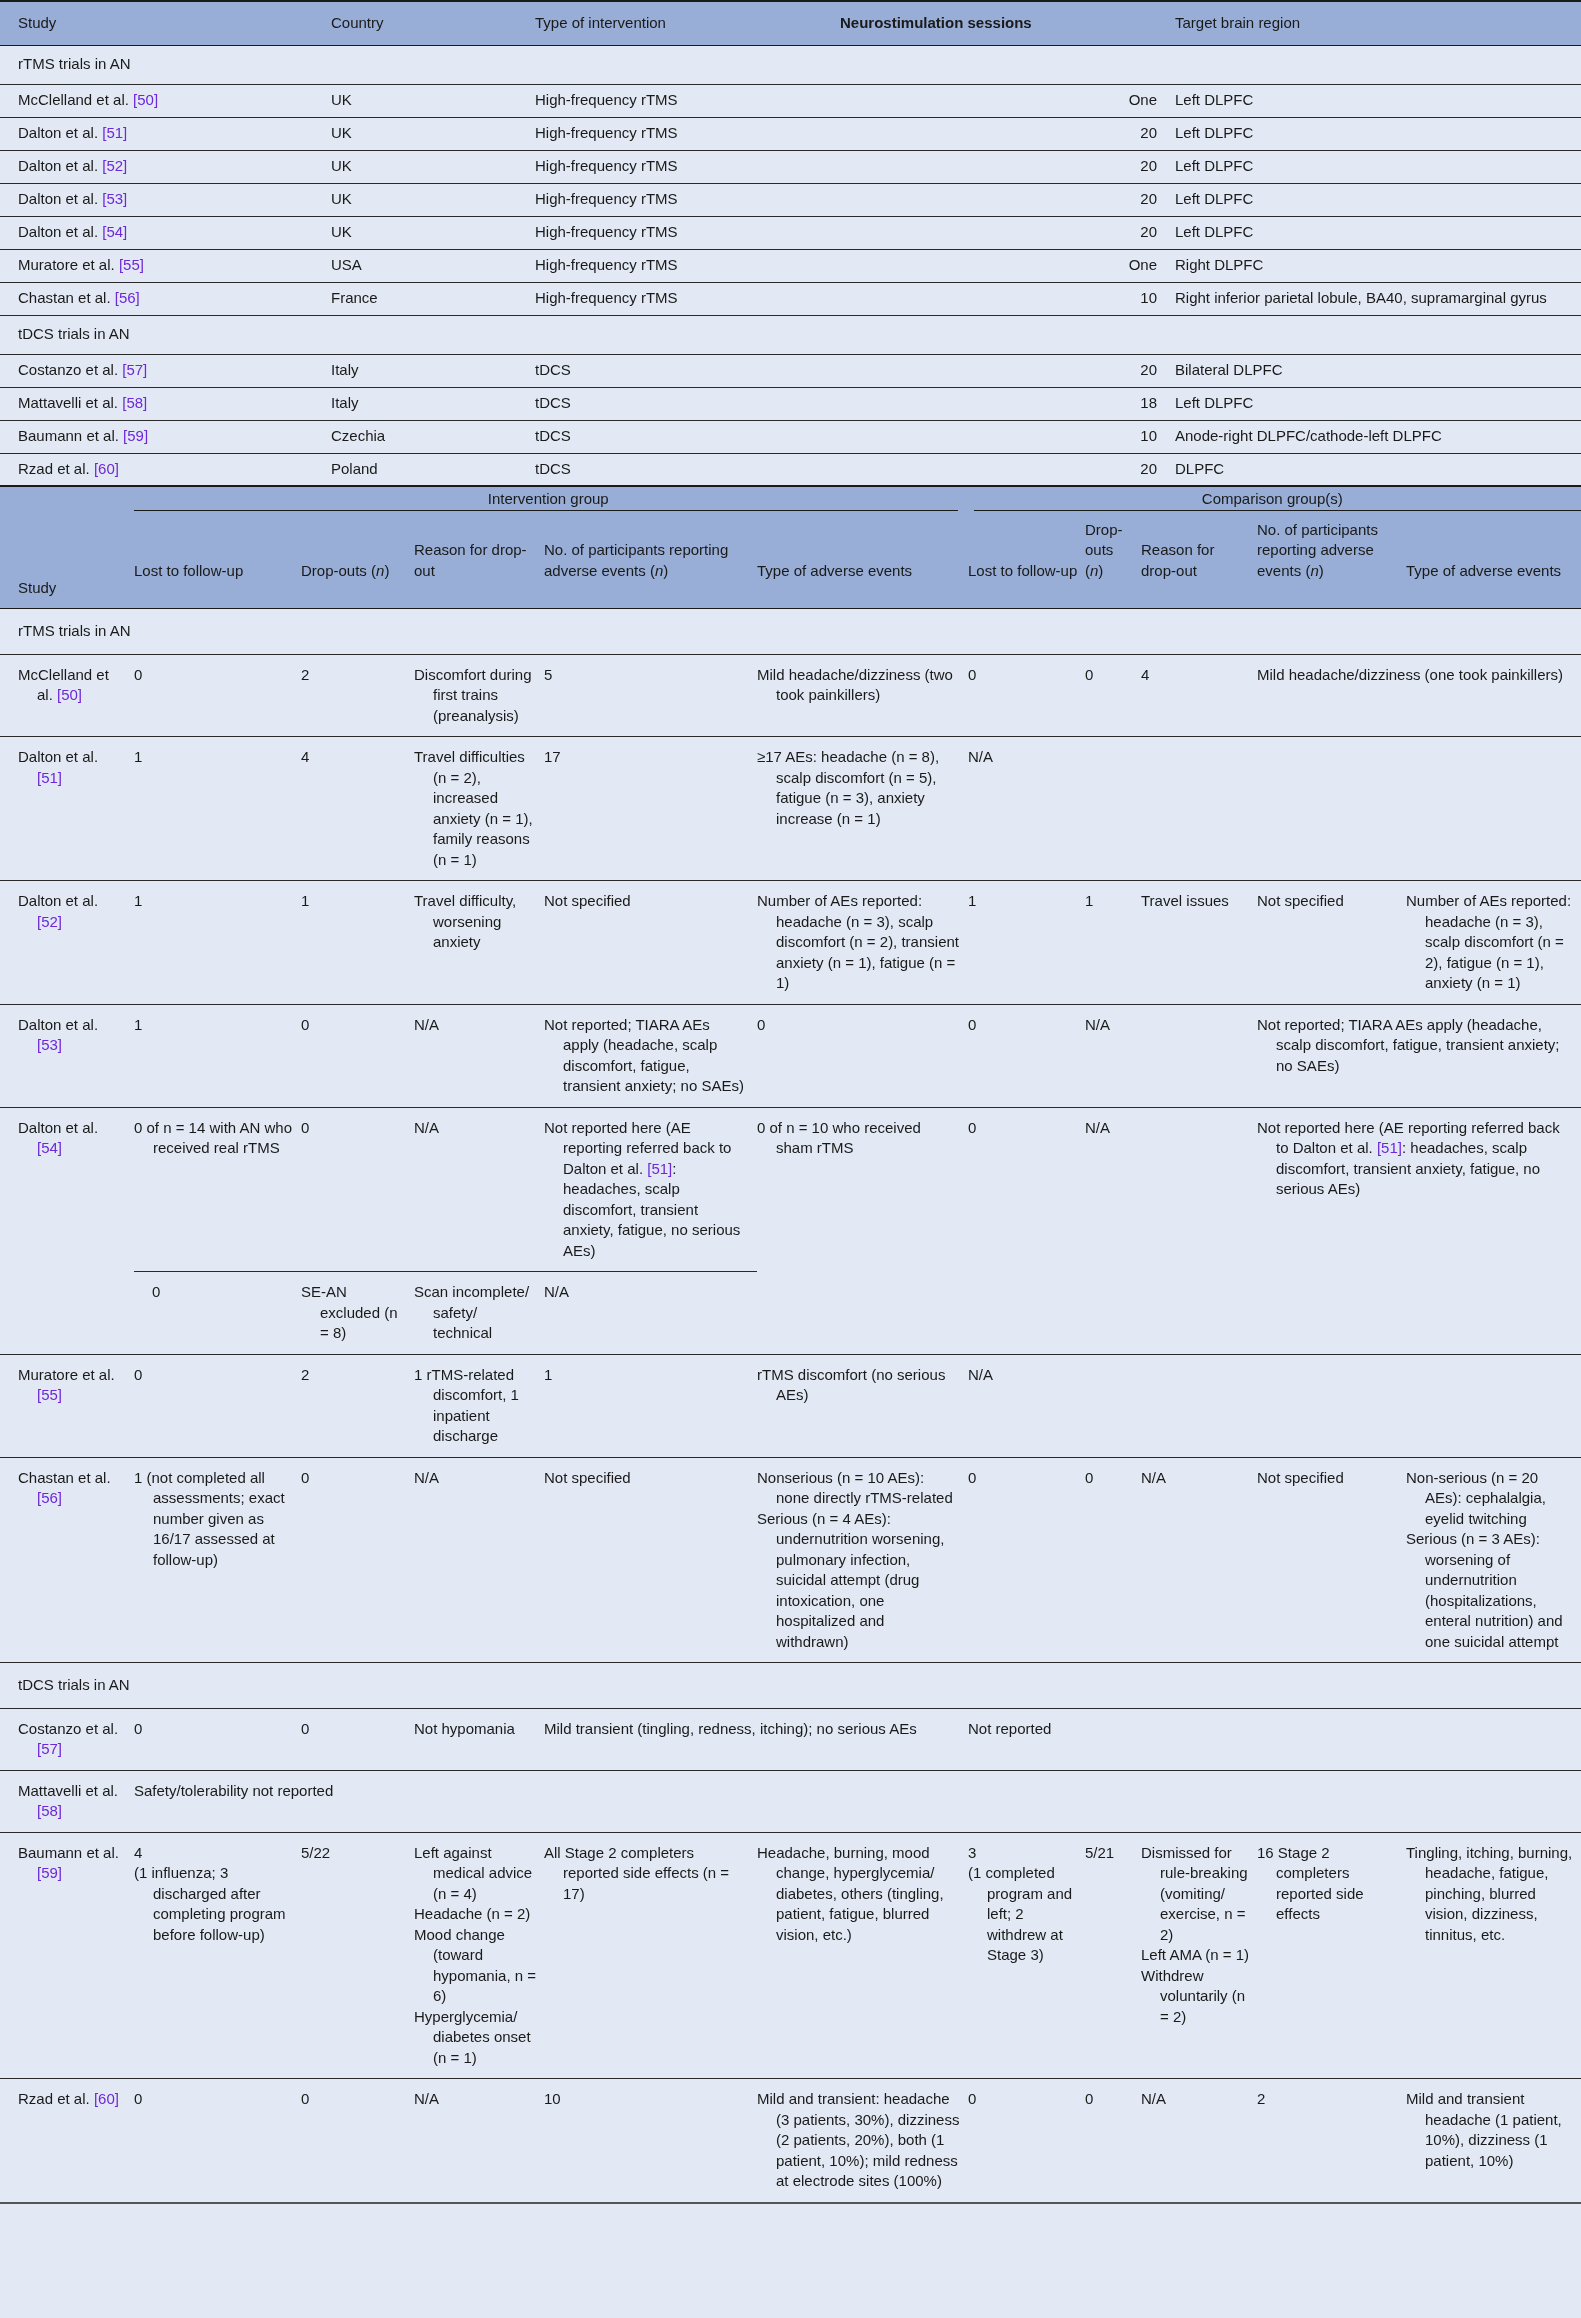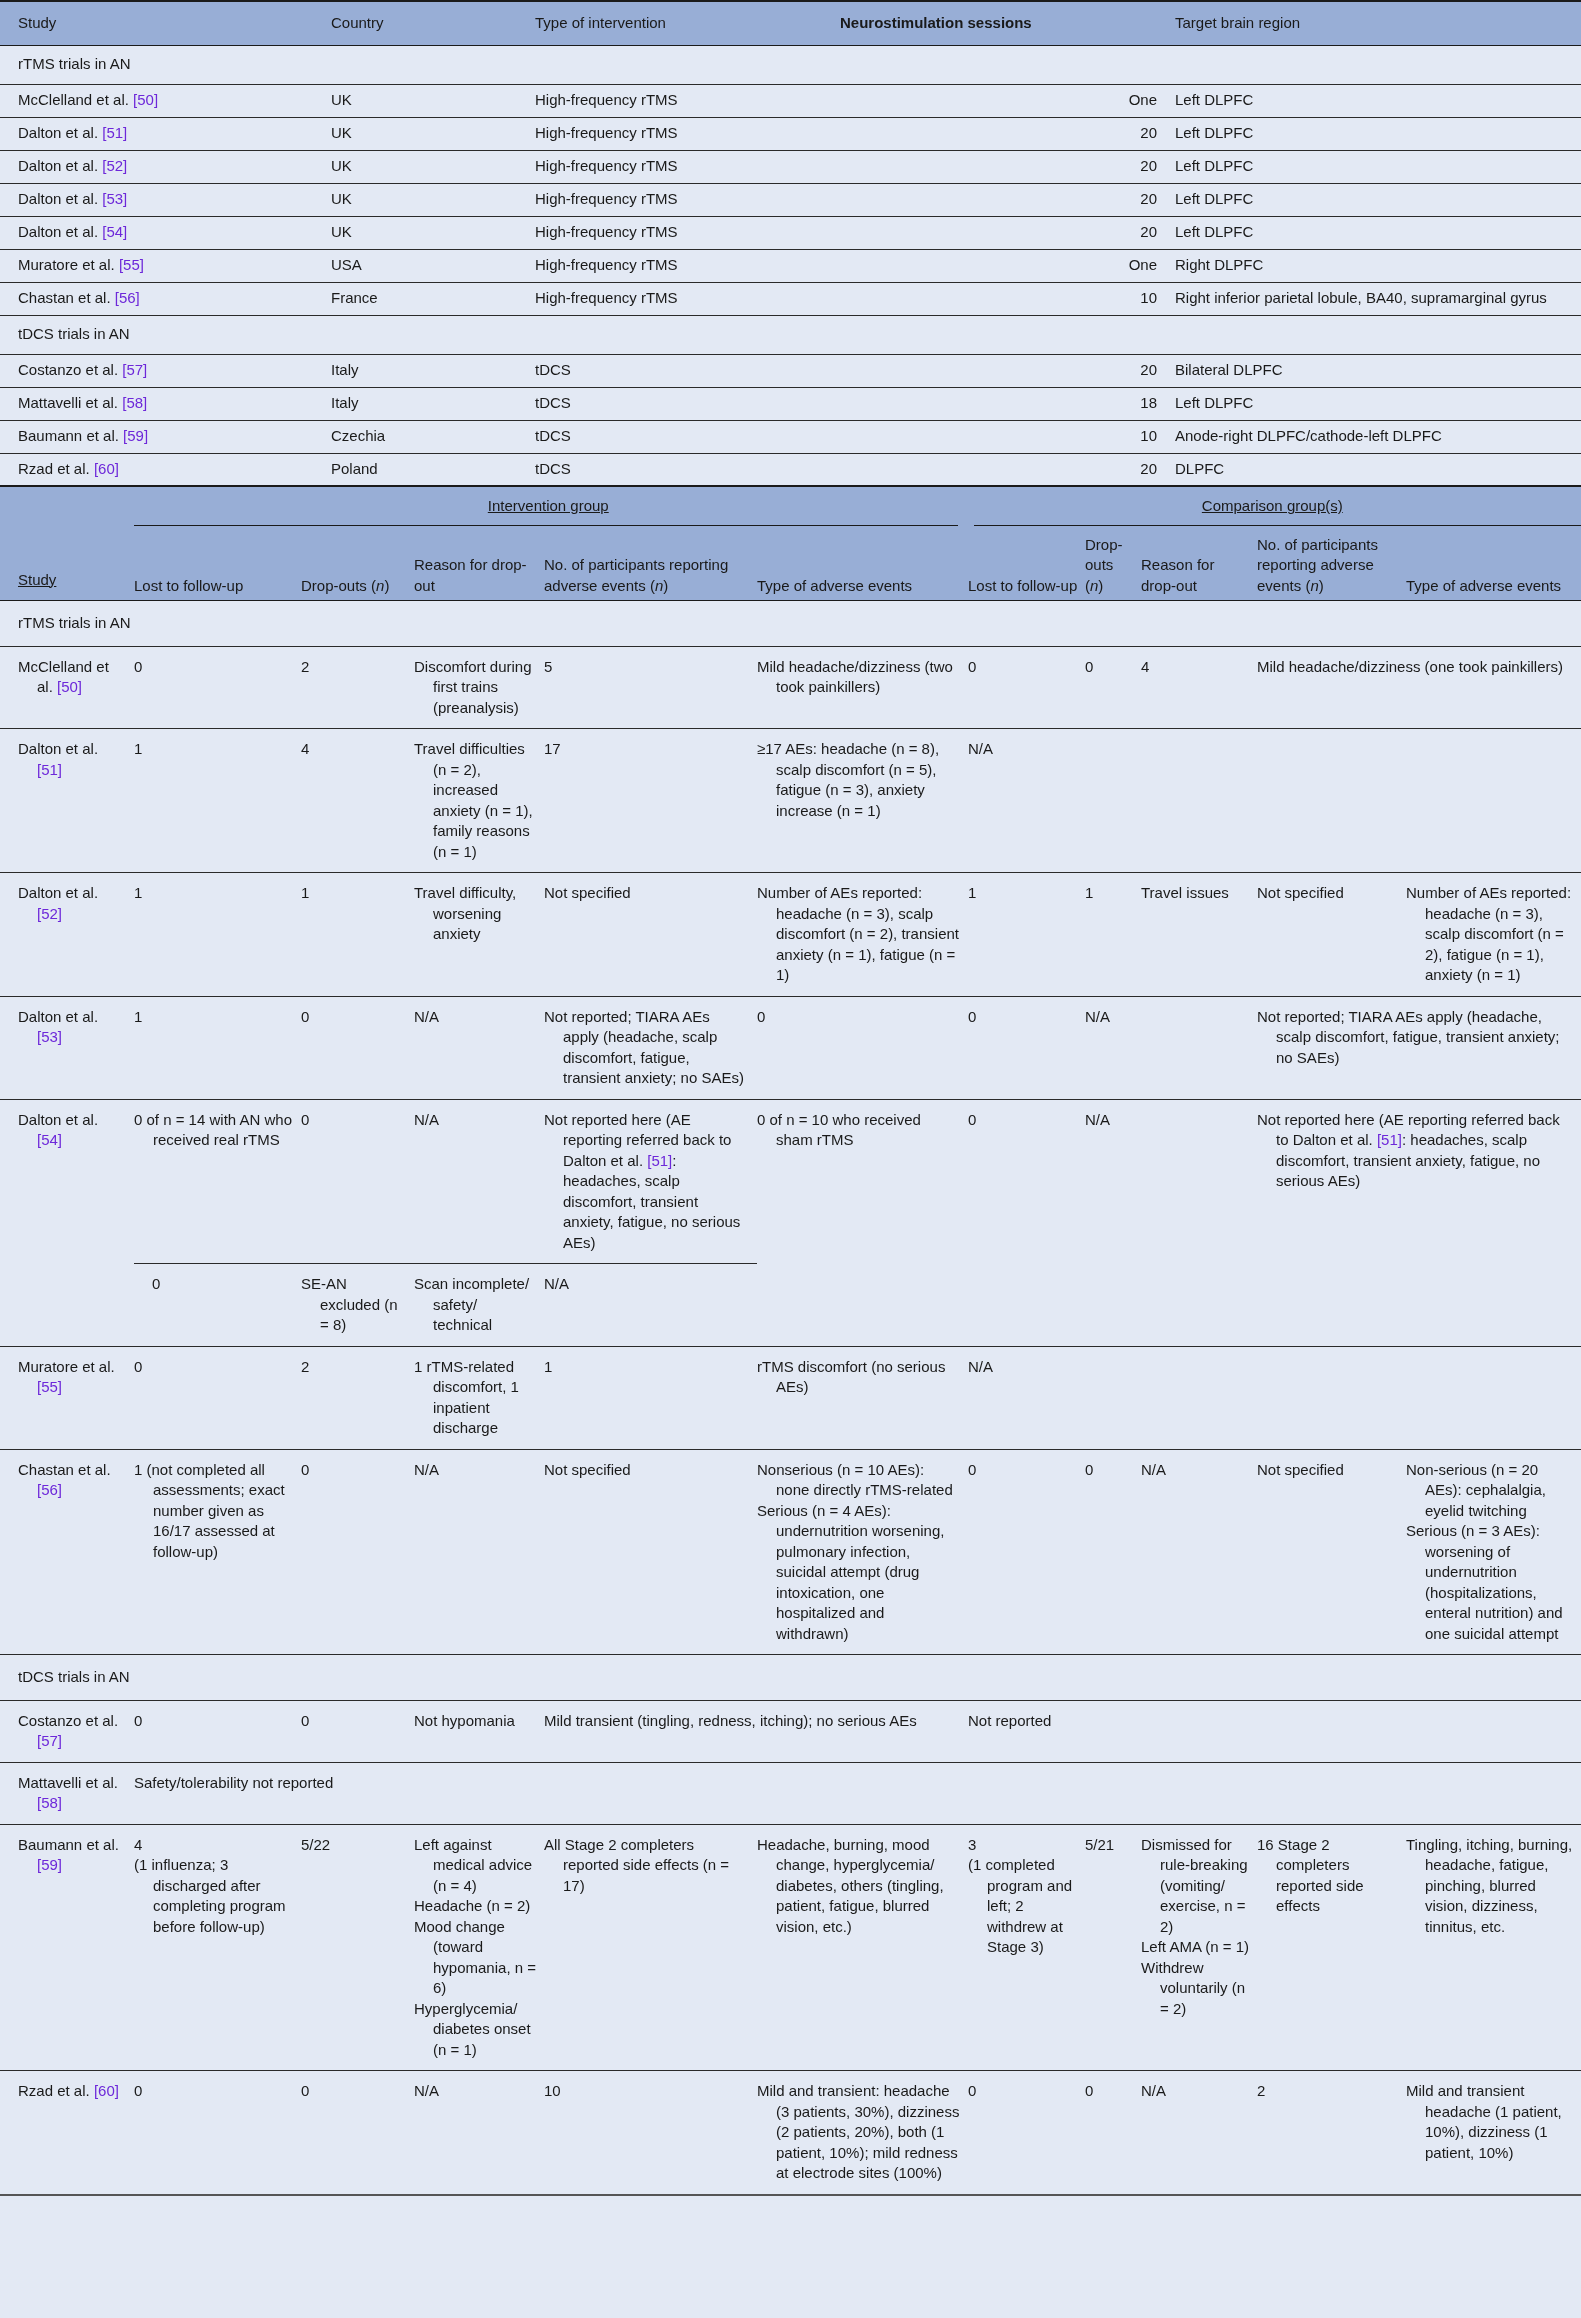--- a/index.html
+++ b/index.html
@@ -21,30 +21,30 @@
   #t1 tbody tr { height: 33px; border-bottom: 1.1px solid #2a2a2a; }
   #t1 tbody td { vertical-align: middle; padding-left: 18px; }
   #t1 tr.section-row { height: 39px; }
   #t1 td.sessions { text-align: right; padding-left: 0; }
   #t1 th.sessions { padding-left: 33px; font-weight: bold; }
   #t1 tbody tr:last-child { border-bottom: 2.2px solid #1a1a1a; }
 
   
   #t2 thead tr { background: #98aed6; }
   #t2 thead th { padding: 0 5.5px 0 0; vertical-align: bottom; }
-  #t2 thead tr.group-row th { vertical-align: middle; text-align: center; height: 39px; text-decoration: underline; }
+  #t2 thead tr.group-row th { vertical-align: middle; text-align: center; height: 24px; }
   #t2 thead tr.group-row th.study-h { vertical-align: bottom; text-align: left; padding-left: 18px; padding-bottom: 10px; border-bottom: 1.7px solid #1a1a1a; }
   #t2 thead tr.group-row th.grp { position: relative; }
   #t2 thead tr.group-row th.grp::after {
     content: ""; position: absolute; bottom: 0; height: 1.1px; background: #1a1a1a;
     left: 0; right: 0;
   }
   #t2 thead tr.group-row th.grp-int::after { right: 10px; }
   #t2 thead tr.group-row th.grp-cmp::after { left: 5.5px; }
-  #t2 thead tr.col-row th { height: 70px; padding-bottom: 4px; border-bottom: 1.7px solid #1a1a1a; }
+  #t2 thead tr.col-row th { height: 70px; padding-bottom: 27px; border-bottom: 1.7px solid #1a1a1a; }
   #t2 tbody td { padding: 10px 7.7px 10px 0; }
   #t2 tbody td:first-child { padding-left: 18px; }
   #t2 tbody tr.row { border-bottom: 1.1px solid #2a2a2a; }
   #t2 tbody tr.section-row { border-bottom: 1.1px solid #2a2a2a; }
   #t2 tbody tr.section-row td { padding-top: 12px; padding-bottom: 12px; }
   #t2 tbody tr.last { border-bottom: 2.2px solid #555; }
   .hang { padding-left: 19px; text-indent: -19px; display:block; }
   .hang-line { display:block; padding-left: 19px; text-indent: -19px; }
   .ref { color: #6d28d9; }
   .subsplit td.splitcell { border-top: 1.1px solid #2a2a2a; }

